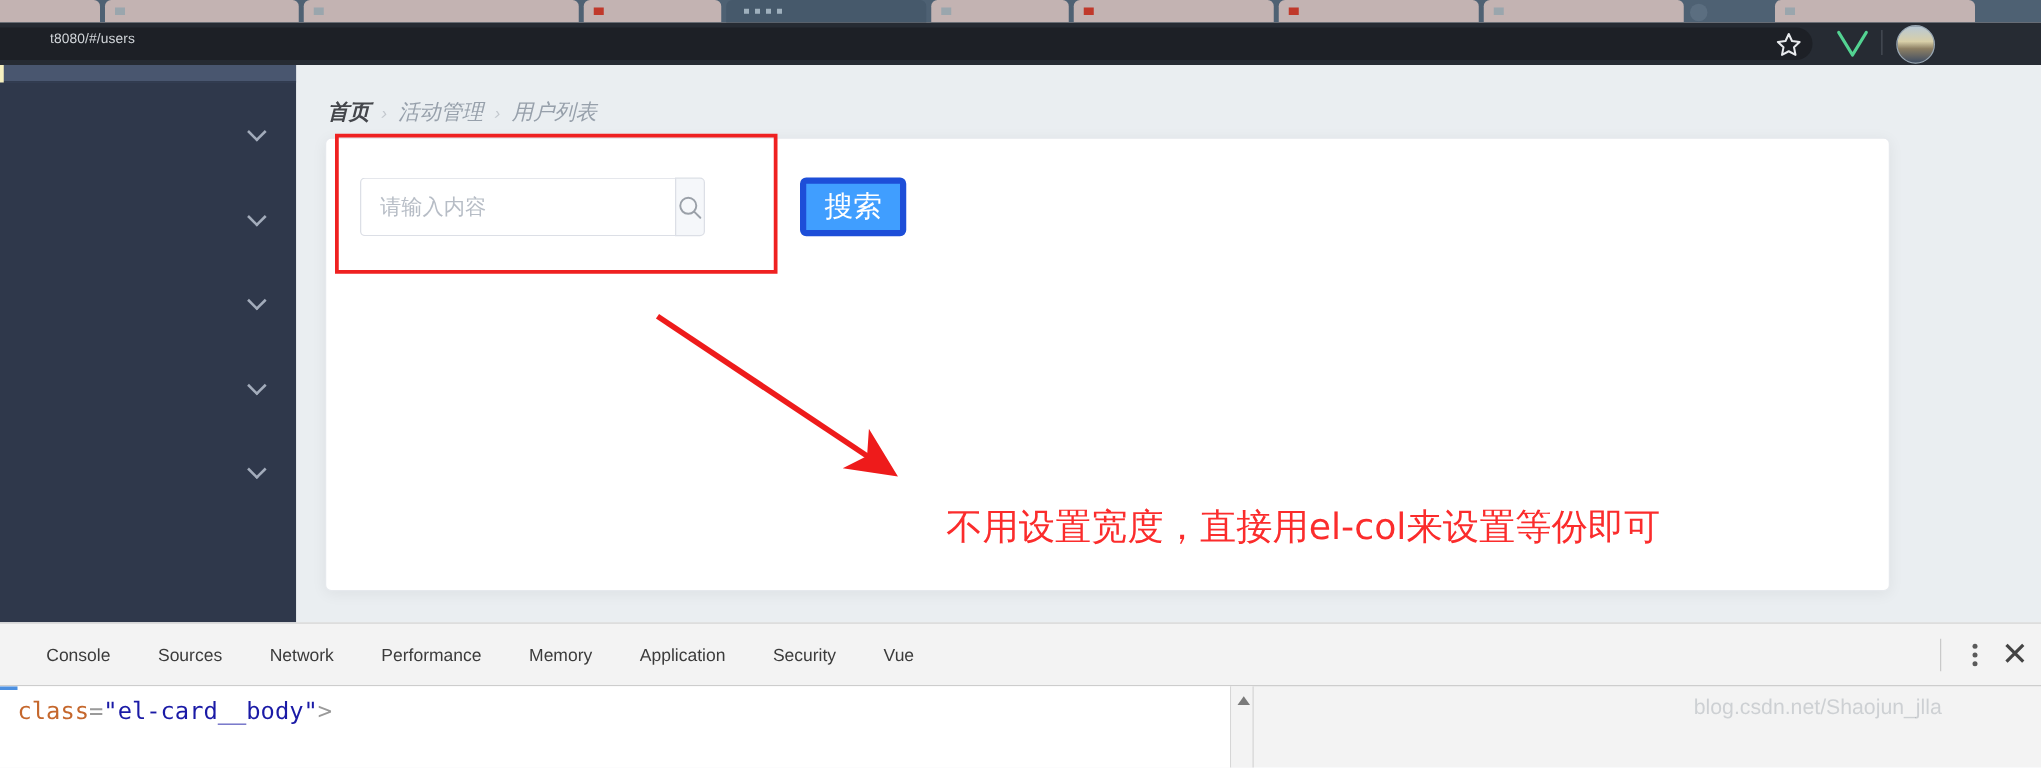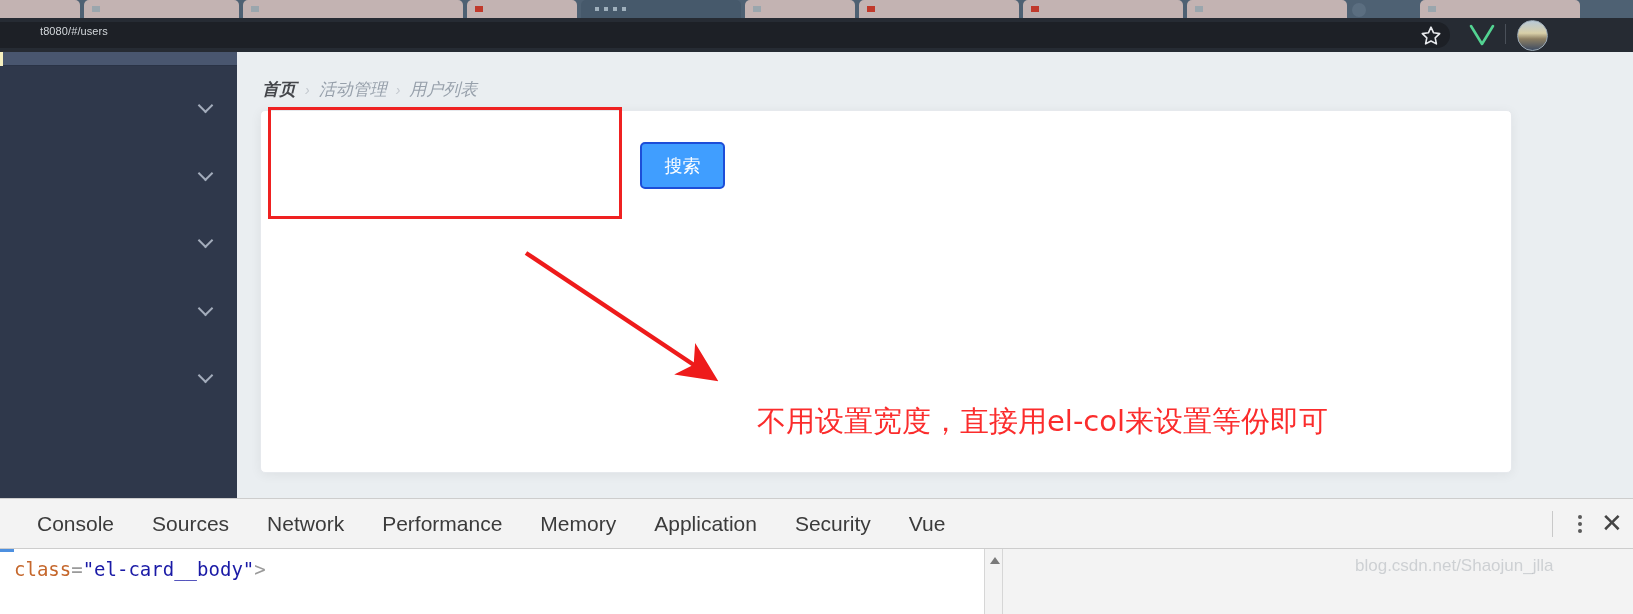--- a/index.html
+++ b/index.html
@@ -133,22 +133,22 @@
   .input-append {
     width: 70px; height: 47px;
     border: 1px solid #dcdfe6; border-radius: 0 4px 4px 0;
     background: #f5f7fa;
     display: flex; align-items: center; justify-content: center;
     cursor: pointer;
   }
   .search-btn {
     position: absolute; left: 379px; top: 31px;
     width: 85px; height: 47px;
-    background: #409eff; border: 2px solid #1d4ed8; border-radius: 5px;
-    color: #fff; font-size: 18px;
+    background: #409eff; border: 5px solid #1d4ed8; border-radius: 5px;
+    color: #fff; font-size: 23px;
     font-family: Liberation Sans, sans-serif;
     cursor: pointer;
   }
 
   
   .hilite-box {
     position: absolute; left: 268px; top: 107px;
     width: 354px; height: 112px;
     border: 3px solid #ef2121; pointer-events: none;
   }
@@ -167,21 +167,21 @@
     position: absolute; left: 0; top: 498px; width: 1633px; height: 116px;
     background: #f3f3f3; border-top: 1px solid #cdcdcd;
   }
   .dt-tabbar {
     position: absolute; left: 0; top: 0; width: 1633px; height: 50px;
     background: #f3f3f3; border-bottom: 1px solid #cdcdcd;
   }
   .dt-tabs { position: absolute; left: 18px; top: 0; display: flex; height: 50px; }
   .dt-tab {
     padding: 0 19px; height: 50px; line-height: 50px;
-    font-size: 21px; color: #3b3b3b; cursor: pointer; white-space: nowrap;
+    font-size: 14px; color: #3b3b3b; cursor: pointer; white-space: nowrap;
   }
   .dt-rightgroup {
     position: absolute; right: 8px; top: 0; height: 50px;
     display: flex; align-items: center;
   }
   .dt-vdiv { width: 1px; height: 26px; background: #c9c9c9; margin-right: 14px; }
   .dt-kebab { width: 26px; height: 30px; cursor: pointer; position: relative; }
   .dt-kebab i {
     position: absolute; left: 11px; width: 4px; height: 4px;
     border-radius: 50%; background: #5a5a5a;
@@ -329,20 +329,29 @@
         <span class="crumb first">首页</span>
         <span class="crumb-sep">›</span>
         <span class="crumb">活动管理</span>
         <span class="crumb-sep">›</span>
         <span class="crumb">用户列表</span>
       </div>
 
       <div class="card">
         <div class="card-body">
 
+          <div class="input-group">
+            <input class="el-input" type="text" placeholder="请输入内容" style="">
+            <div class="input-append">
+              <svg viewBox="0 0 24 24" width="22" height="22">
+                <circle cx="10.5" cy="10.5" r="7" fill="none" stroke="#9aa0a8" stroke-width="1.7"></circle>
+                <line x1="15.6" y1="15.6" x2="21" y2="21" stroke="#9aa0a8" stroke-width="1.7" stroke-linecap="round"></line>
+              </svg>
+            </div>
+          </div>
 
           <button class="search-btn">搜索</button>
 
         </div>
       </div>
 
     </div>
   </div>
 
   <div class="hilite-box"></div>

